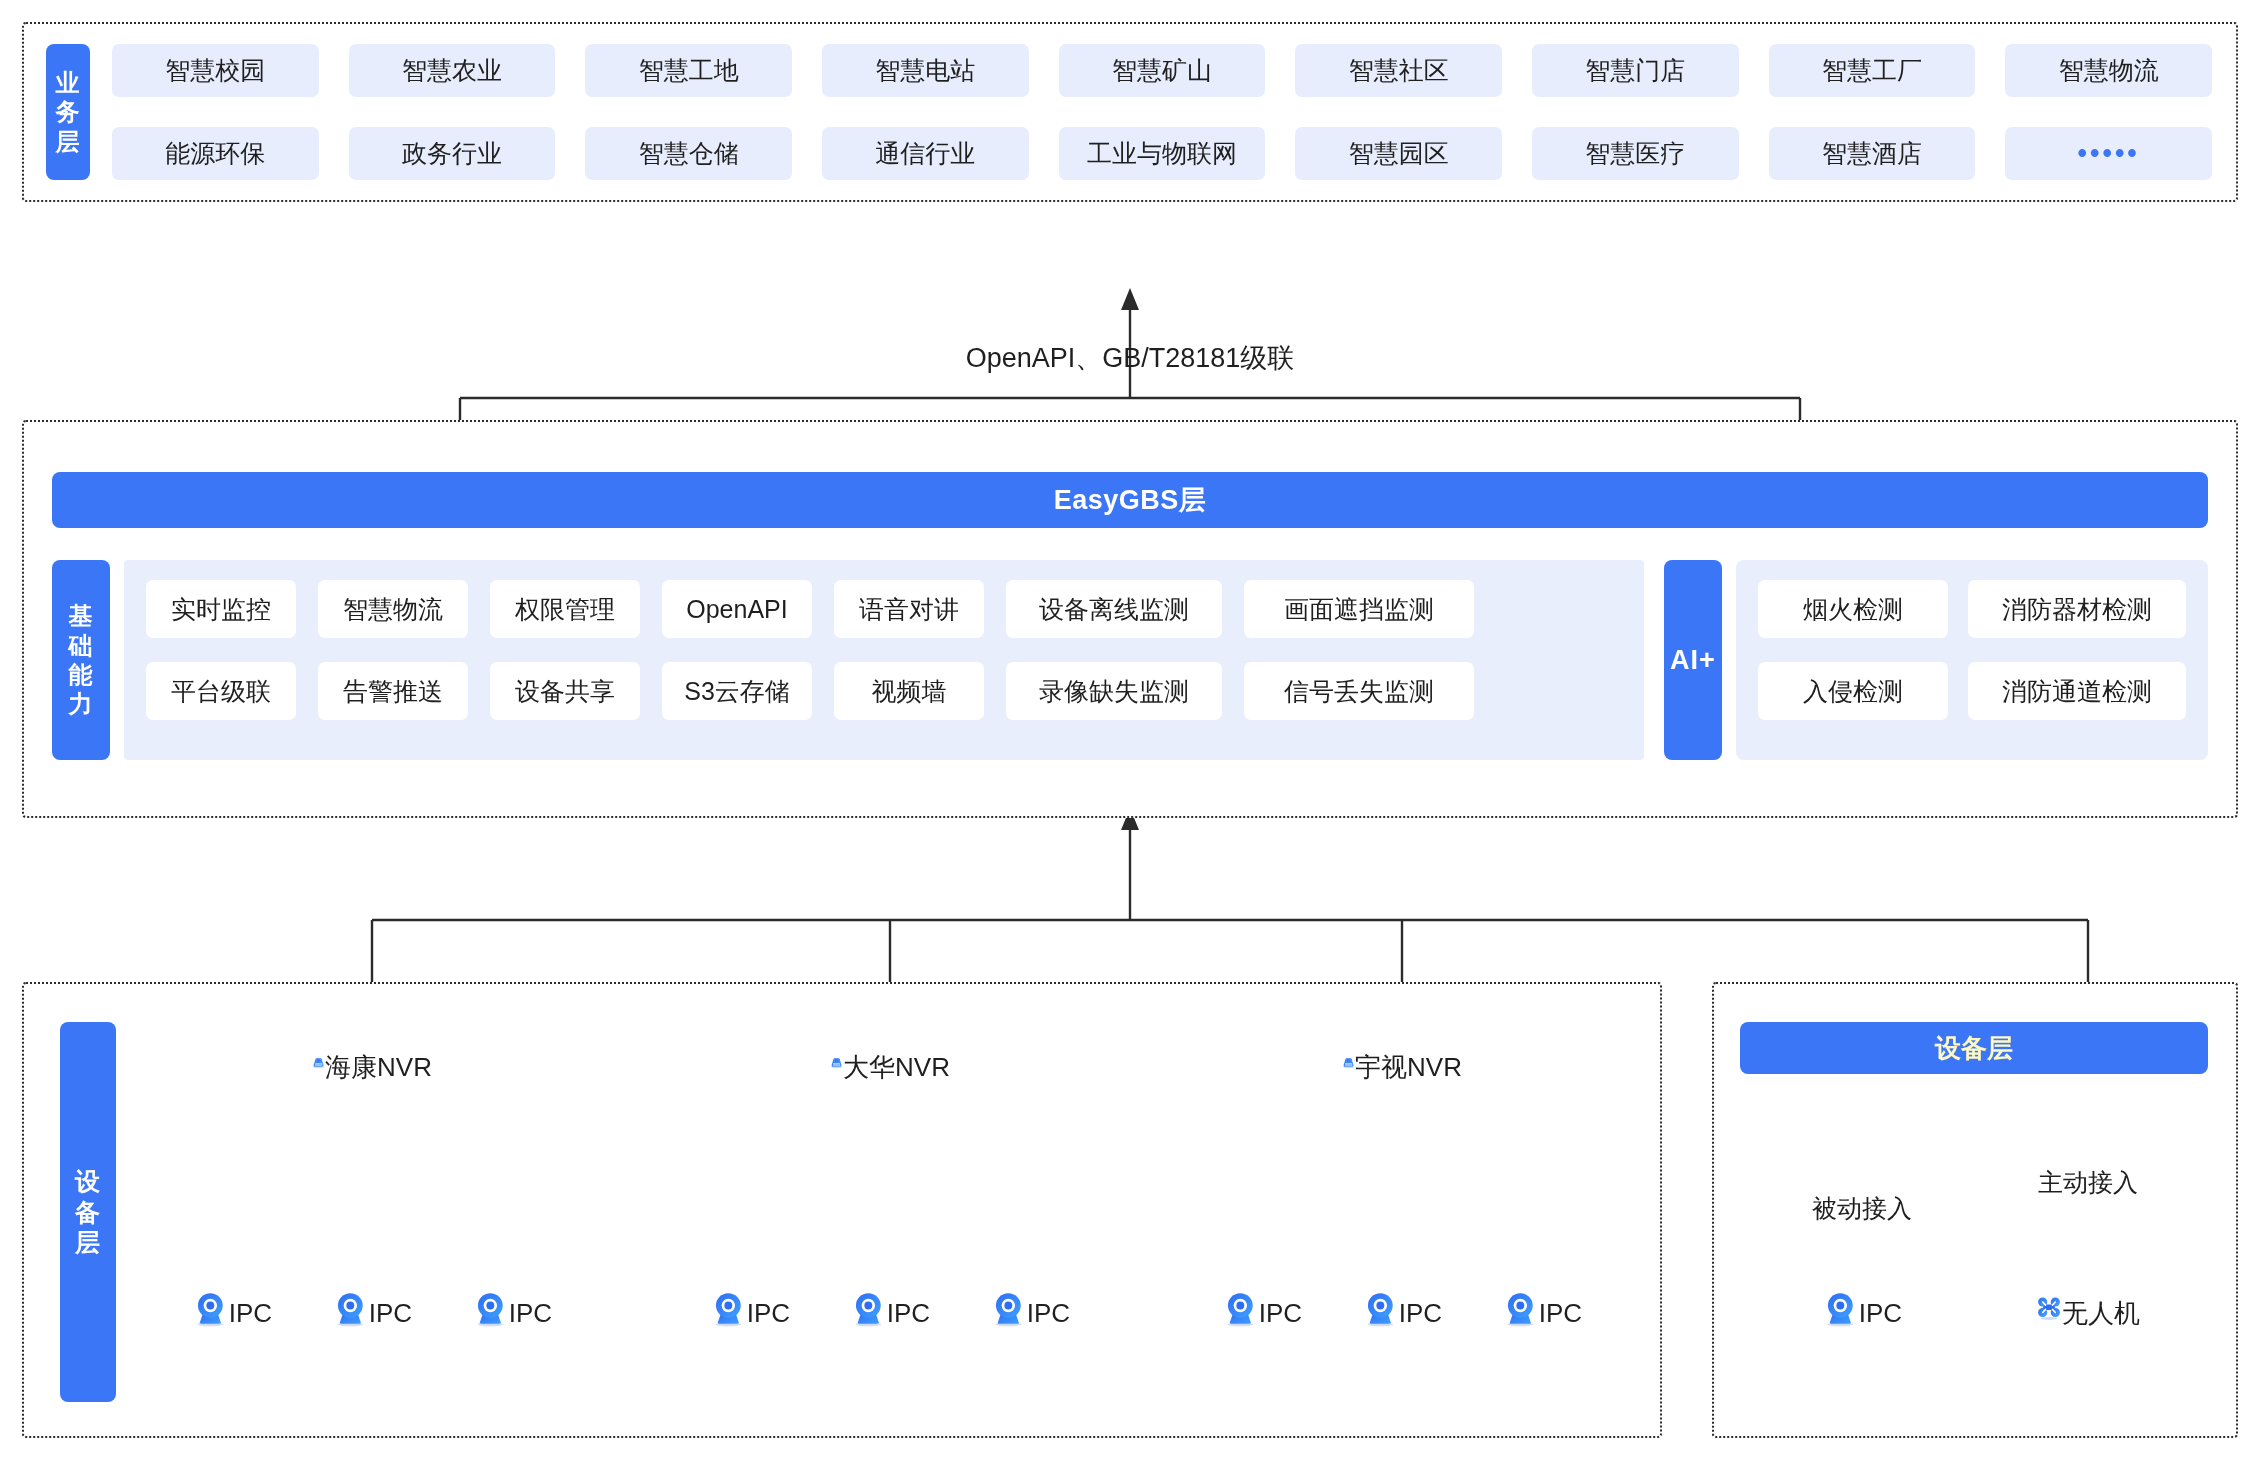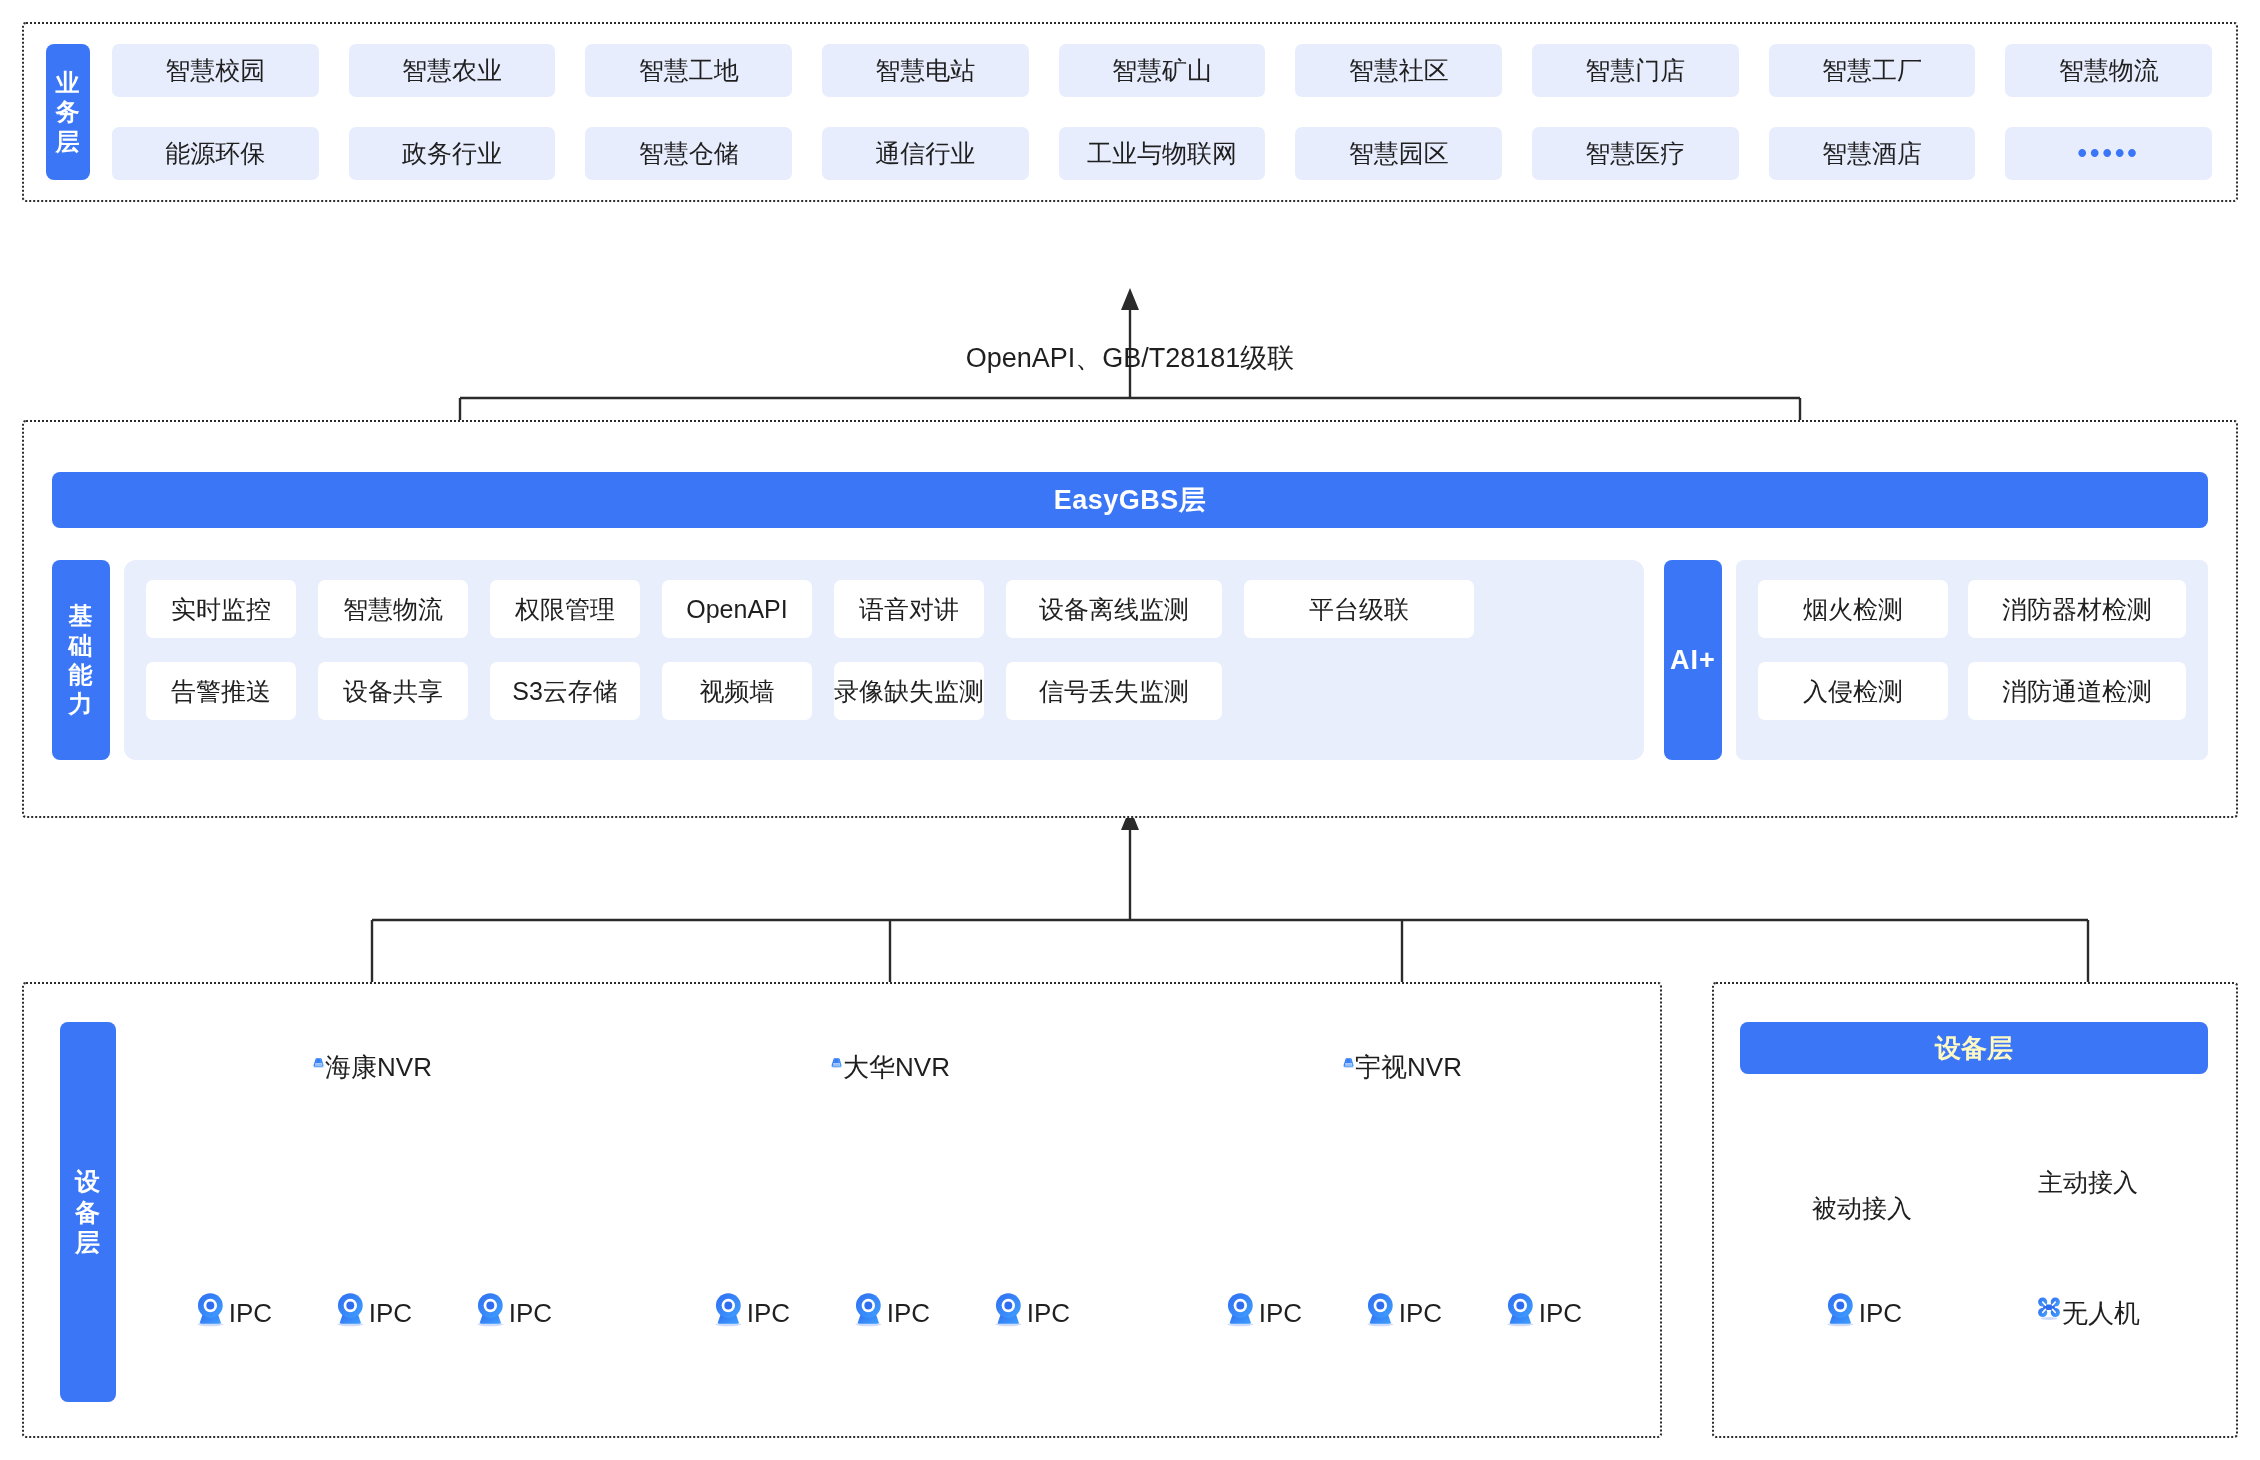--- a/index.html
+++ b/index.html
@@ -81,21 +81,21 @@
     font-weight: 700;
     display: flex; align-items: center; justify-content: center;
     letter-spacing: .5px;
   }
   #ability-tab { left: 52px; top: 560px; width: 58px; height: 200px; font-size: 24px;}
   #ability-box {
     position: absolute;
     left: 124px; top: 560px;
     width: 1520px; height: 200px;
     background: #e9eefd;
-    border-radius: 12px;
+    border-radius: 4px;
     padding: 20px 22px;
   }
   .ability-grid {
     display: grid;
     grid-template-columns: 150px 150px 150px 150px 150px 216px 230px;
     grid-auto-rows: 58px;
     gap: 24px 22px;
   }
   .fn {
     background: #ffffff;
@@ -243,20 +243,21 @@
     <span>力</span>
   </div>
   <div id="ability-box">
     <div class="ability-grid">
       <div class="fn">实时监控</div>
       <div class="fn">智慧物流</div>
       <div class="fn">权限管理</div>
       <div class="fn">OpenAPI</div>
       <div class="fn">语音对讲</div>
       <div class="fn">设备离线监测</div>
+      <div class="fn">画面遮挡监测</div>
       <div class="fn">平台级联</div>
       <div class="fn">告警推送</div>
       <div class="fn">设备共享</div>
       <div class="fn">S3云存储</div>
       <div class="fn">视频墙</div>
       <div class="fn">录像缺失监测</div>
       <div class="fn">信号丢失监测</div>
     </div>
   </div>
 

